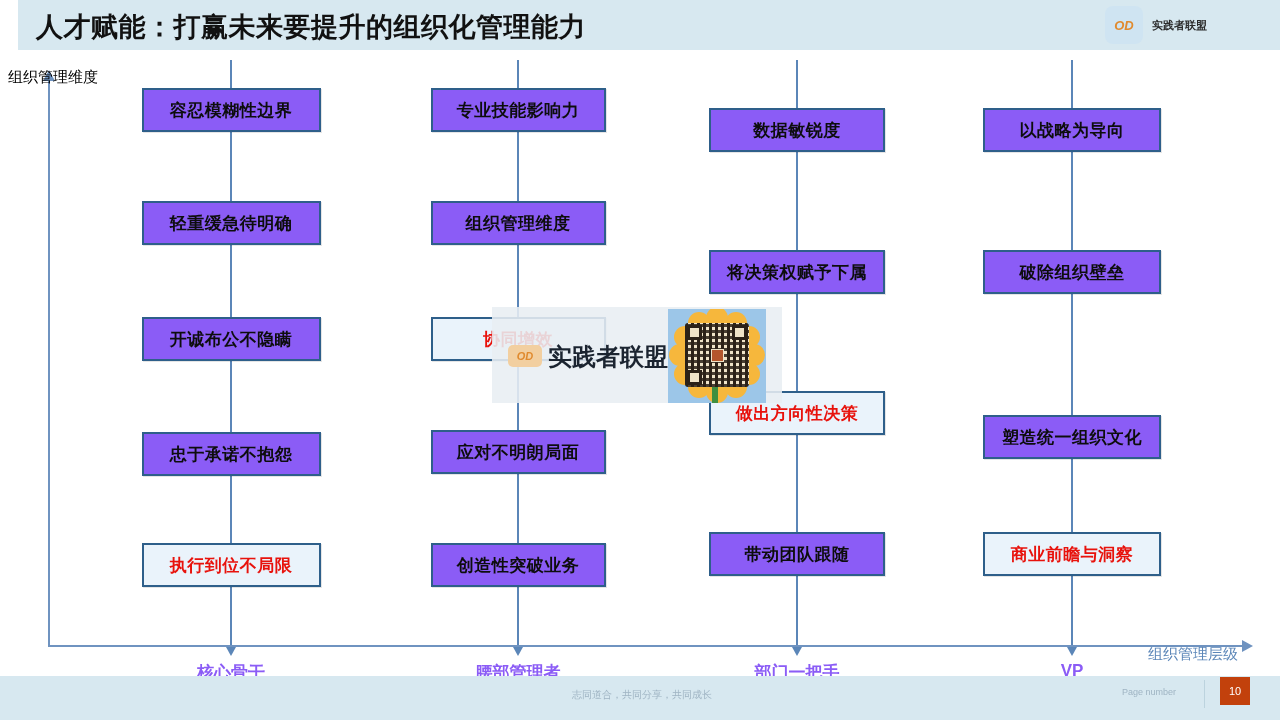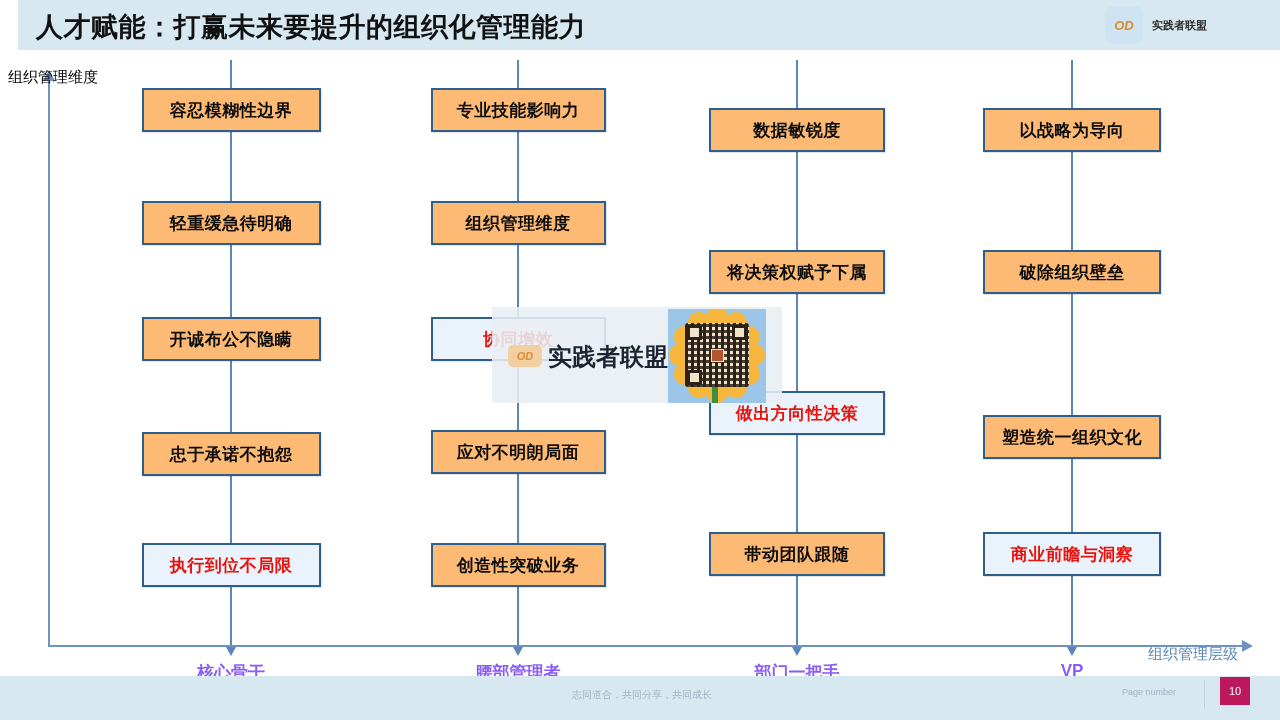--- a/index.html
+++ b/index.html
@@ -82,21 +82,21 @@
   .col-label {
     position: absolute; top: 661px;
     font-size: 17px; font-weight: bold; color: #8b5cf6;
     transform: translateX(-50%); white-space: nowrap;
   }
 
   
   .node {
     position: absolute;
     display: flex; align-items: center; justify-content: center;
-    background: #fdba74;
+    background: #8b5cf6;
     border: 2px solid #2e5f8a;
     box-shadow: 1px 1px 0 rgba(0,0,0,0.10);
     font-size: 17px; font-weight: bold; color: #0d0d0d;
     letter-spacing: 0.5px; white-space: nowrap;
   }
   .node.highlight {
     background: #eaf3fb;
     color: #e8120c;
   }
 
@@ -161,21 +161,21 @@
   #footer-pagelabel {
     position: absolute; left: 1122px; top: 687px;
     font-size: 9px; color: #9fb4c3; white-space: nowrap;
   }
   #footer-divider {
     position: absolute; left: 1204px; top: 680px; width: 1px; height: 28px;
     background: #bcd3de;
   }
   #page-badge {
     position: absolute; left: 1220px; top: 677px; width: 30px; height: 28px;
-    background: #be185d;
+    background: #c2410c;
     display: flex; align-items: center; justify-content: center;
     font-size: 11px; color: #ffffff;
   }
 </style>
 </head>
 <body>
 
 <div id="slide">
 
   <div id="title-band"></div>

